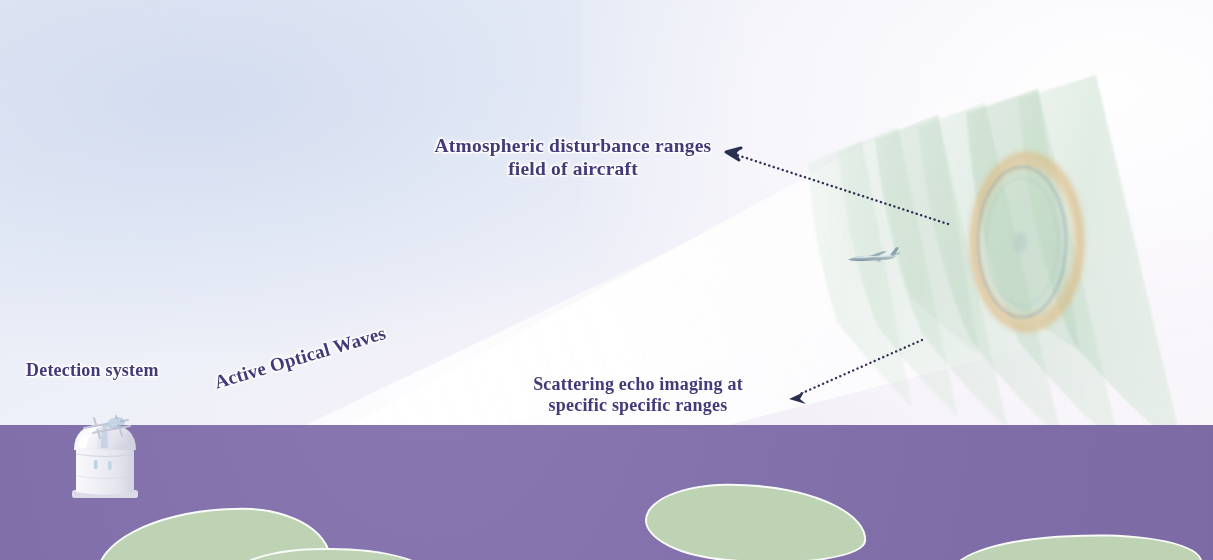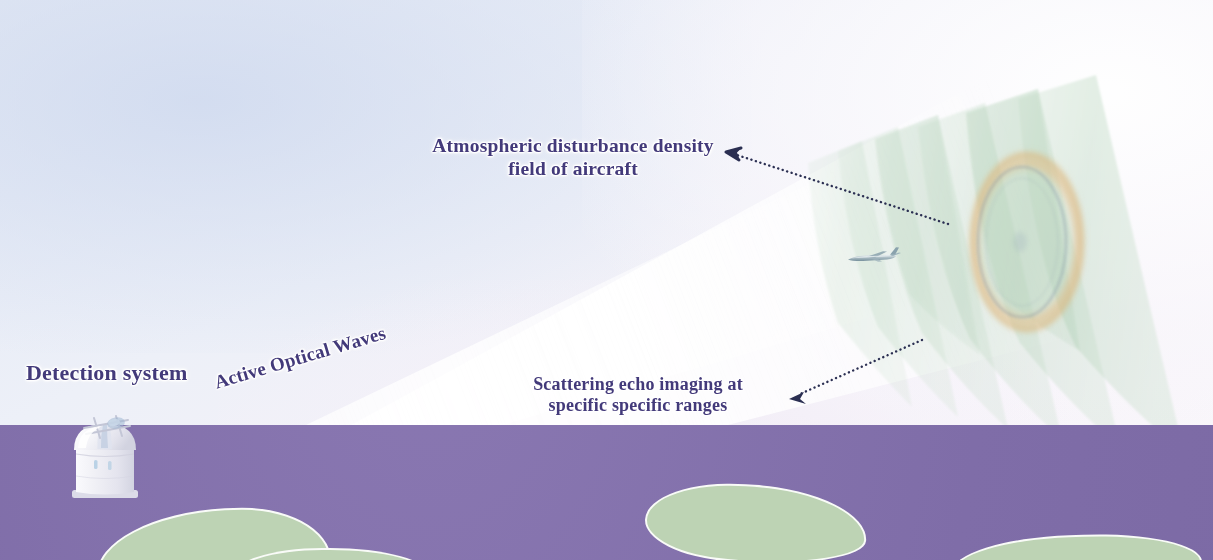--- a/index.html
+++ b/index.html
@@ -190,21 +190,21 @@
     width:298px;
   }
   .label-echo {
     left:520px; top:374px;
     font-size:18px;
     text-align:center;
     width:236px;
   }
   .label-detect {
     left:26px; top:360px;
-    font-size:22px;
+    font-size:18px;
   }
   .label-waves {
     left:215px; top:372px;
     font-size:19px;
     transform-origin:0 50%;
     transform:rotate(-16.5deg);
   }
 </style>
 </head>
 <body>
@@ -373,21 +373,21 @@
           <line x1="52" y1="2" x2="58" y2="22"></line>
         </g>
         <ellipse cx="52" cy="9" rx="9" ry="5.5" fill="#9fb7d2" opacity="0.55" transform="rotate(-10 52 9)"></ellipse>
         <ellipse cx="50" cy="8.5" rx="6" ry="3.6" fill="#c9d8e8" opacity="0.8" transform="rotate(-10 50 8.5)"></ellipse>
 
         <path d="M14,34 Q15,14 38,12 Q24,18 22,34 Z" fill="#ffffff" opacity="0.85"></path>
       </g>
     </svg>
   </div>
 
-  <div class="label label-field">Atmospheric disturbance density
+  <div class="label label-field">Atmospheric disturbance ranges
 field of aircraft</div>
 
   <div class="label label-echo">Scattering echo imaging at
 specific specific ranges</div>
 
   <div class="label label-detect">Detection system</div>
 
   <div class="label label-waves">Active Optical Waves</div>
 
 </div>

